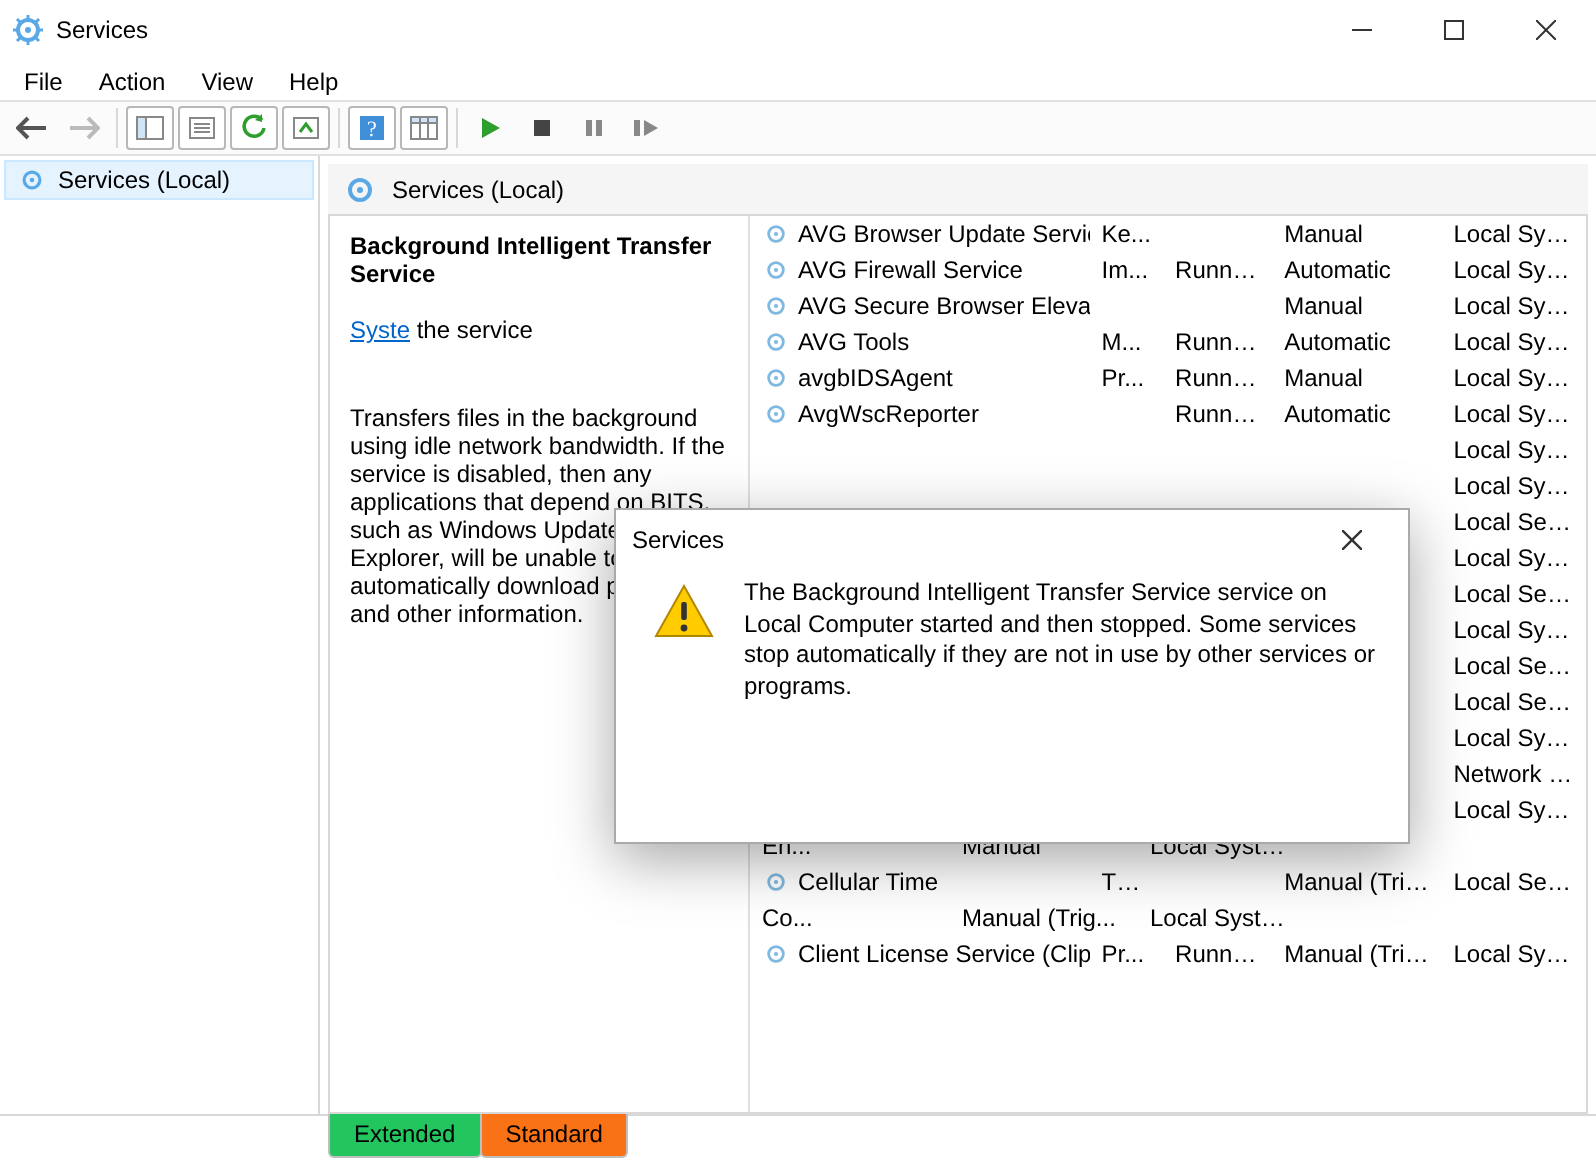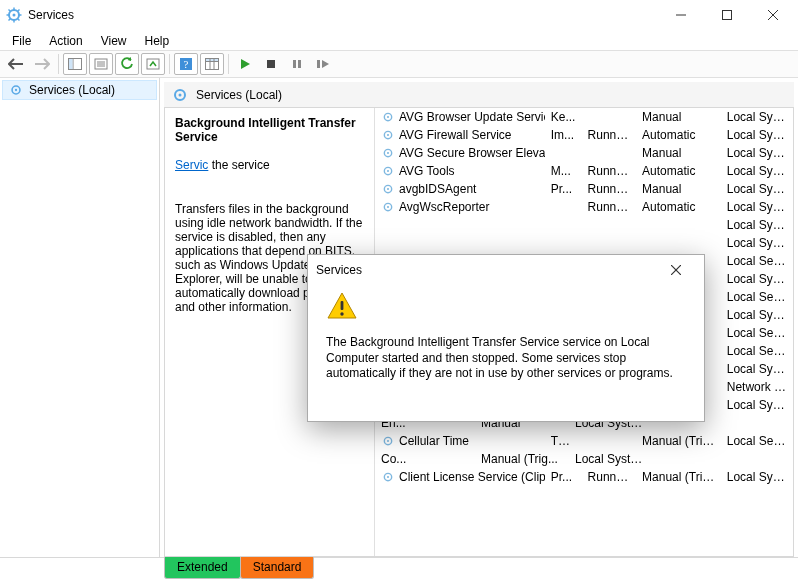--- a/index.html
+++ b/index.html
@@ -169,21 +169,20 @@
     font-size: 12px;
   }
   .dlg-title .spacer{flex:1;}
   .dlg-close { width:40px; height:28px; display:flex; align-items:center; justify-content:center;}
   .dlg-body {
     display:flex;
     padding: 4px 16px 8px 18px;
     gap: 14px;
     font-size: 12px;
     line-height: 1.3;
-    flex-direction: column;
   }
   .warn-icon { flex: 0 0 auto; margin-top: 2px;}
   .dlg-btns {
     display:flex; justify-content:flex-end;
     padding: 6px 14px 10px 0;
   }
   .ok-btn {
     width: 86px; height: 22px;
     border: 1px solid #0078d7;
     background:#fff;
@@ -341,21 +340,21 @@
             <circle cx="8" cy="8" r="1.5" fill="#5aa9e6"></circle>
           </svg>
       </span>
       <span class="htext">Services (Local)</span>
     </div>
 
     <div class="panes">
       <div class="detail">
         <div class="svcname">Background Intelligent Transfer Service</div>
         <div>
-          <a href="#">Servic</a><span> the service</span>
+          <a href="#">Syste</a><span> the service</span>
         </div>
         <div style="height:30px"></div>
         <div>Transfers files in the background using idle network bandwidth. If the service is disabled, then any applications that depend on BITS, such as Windows Update or MSN Explorer, will be unable to automatically download programs and other information.</div>
       </div>
 
       <div class="list">
         <div id="rows-container">
             <div class="row">
               <div class="cell c-name">
                 <span class="gear-mini">

